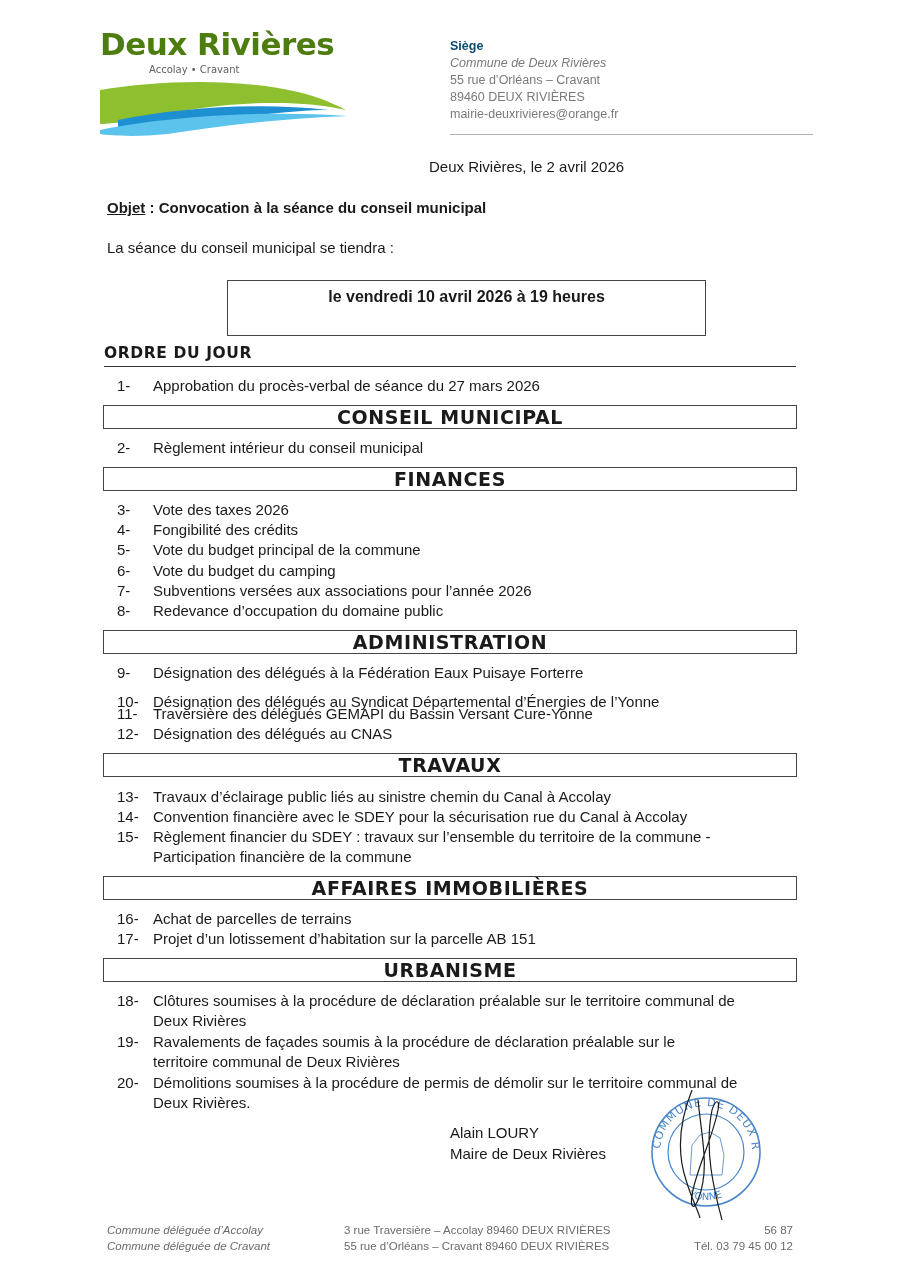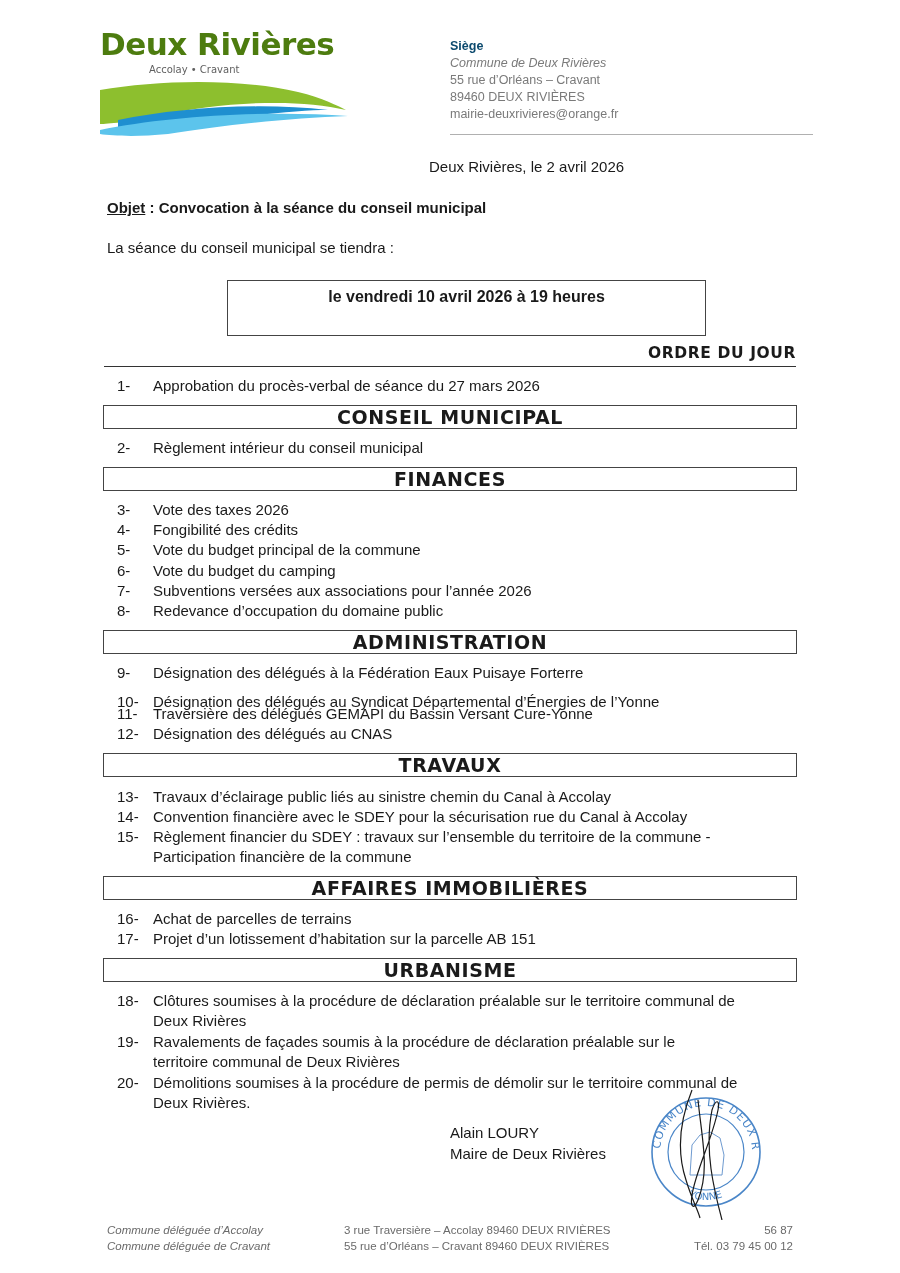--- a/index.html
+++ b/index.html
@@ -24,21 +24,21 @@
   .date { left: 429px; top: 158px; font-size: 15px; }
   .objet { left: 107px; top: 199px; font-size: 15px; font-weight: bold; }
   .objet .u { text-decoration: underline; }
   .intro { left: 107px; top: 239px; font-size: 15px; }
 
   .meet-box { left: 227px; top: 268px; width: 477px; height: 54px; border: 1px solid #444;
               text-align: center; margin-top: 12px; }
   .meet-box .l1 { font-size: 16px; font-weight: bold; margin-top: 7px; }
   .meet-box .l2 { font-size: 15px; margin-top: 2px; }
 
-  .odj { left: 104px; top: 344px; width: 692px; text-align: right; font-size: 15.5px; font-weight: bold;
+  .odj { left: 104px; top: 344px; width: 692px; text-align: left; font-size: 15.5px; font-weight: bold;
          letter-spacing: 0.6px; font-family: "DejaVu Sans", sans-serif; }
   .odj-rule { left: 104px; top: 366px; width: 692px; border-top: 1px solid #333; }
 
   .section { left: 103px; width: 692px; height: 22px; border: 1px solid #444; text-align: center;
              font-family: "DejaVu Sans", sans-serif; font-weight: bold; font-size: 19px;
              line-height: 22px; letter-spacing: 0.6px; }
 
   .item { left: 117px; width: 660px; font-size: 15px; line-height: 20.4px; }
   .item .num { position: absolute; left: 0; top: 0; }
   .item .txt { display: block; margin-left: 36px; }

